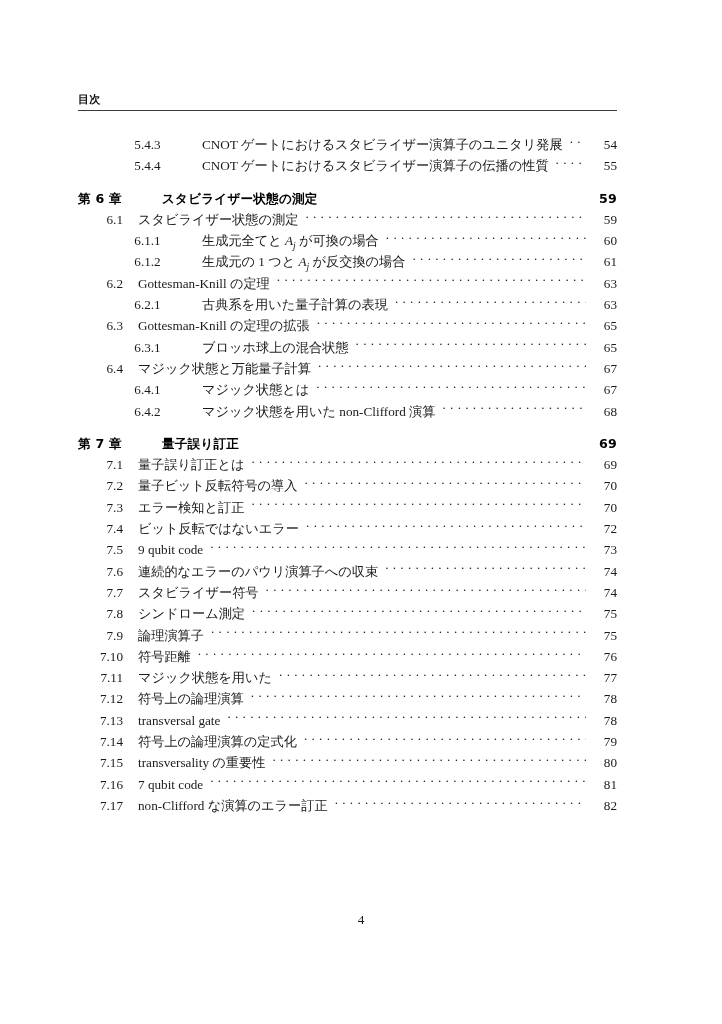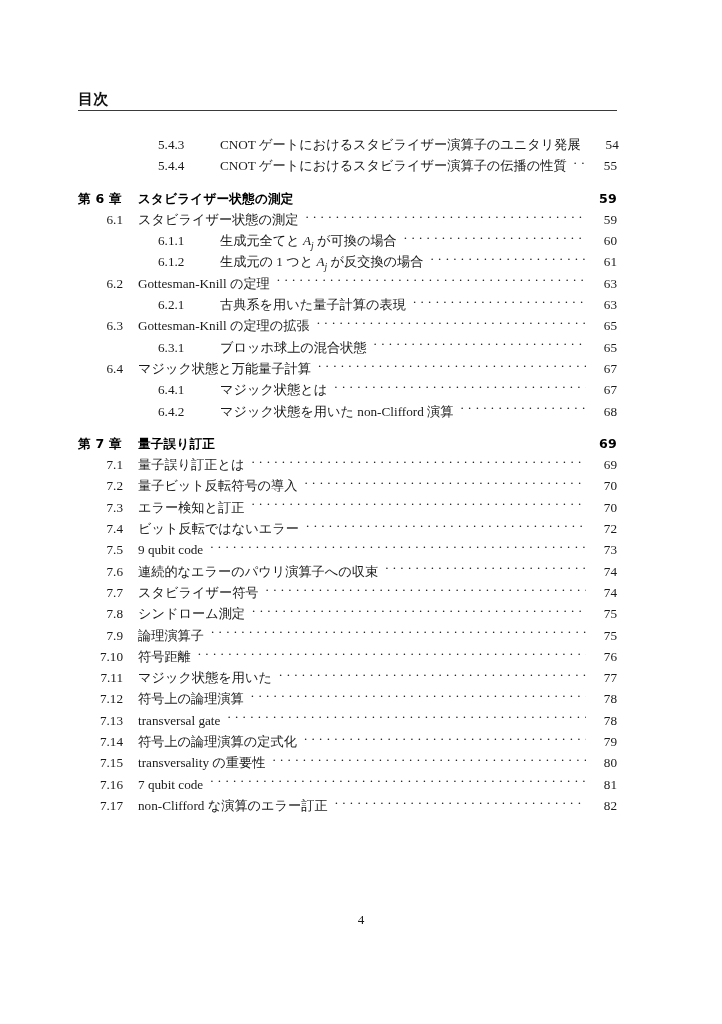--- a/index.html
+++ b/index.html
@@ -29,21 +29,21 @@
   
   .page-header {
     position: absolute;
     left: 78px;
     top: 92px;
     width: 539px;
   }
   .page-header .header-title {
     font-family: "DejaVu Sans", "Liberation Sans", sans-serif;
     font-weight: bold;
-    font-size: 15px;
+    font-size: 11px;
     line-height: 15px;
     letter-spacing: 0.3px;
     color: #111;
     display: block;
   }
   .page-header .header-rule {
     display: block;
     margin-top: 3px;
     border-top: 1.3px solid #3a3a3a;
     width: 539px;
@@ -99,33 +99,34 @@
   }
 
   
   .lvl-chapter {
     font-family: "DejaVu Sans", "Liberation Sans", sans-serif;
     font-weight: bold;
     font-size: 12.6px;
     letter-spacing: 0.2px;
     color: #000;
     margin-top: 11px;
+    gap: 24px;
   }
   .lvl-chapter .num   { width: 60px; text-align: left; }
   .lvl-chapter .title { margin-left: 0; }
   .lvl-chapter .leader { visibility: hidden; }
   .lvl-chapter .pg    { width: 26px; }
 
   
   .lvl-section .num   { width: 45px; text-align: right; margin-left: 0px; }
   .lvl-section .title { margin-left: 15px; }
 
   
-  .lvl-sub .num   { width: 45px; text-align: left; margin-left: 80px; }
-  .lvl-sub .title { margin-left: 17px; }
+  .lvl-sub .num   { width: 45px; text-align: center; margin-left: 47px; }
+  .lvl-sub .title { margin-left: 32px; }
 
   .mathvar {
     font-family: "Liberation Serif", "DejaVu Serif", serif;
     font-style: italic;
   }
   .mathvar sub {
     font-style: italic;
     font-size: 0.72em;
   }
 

